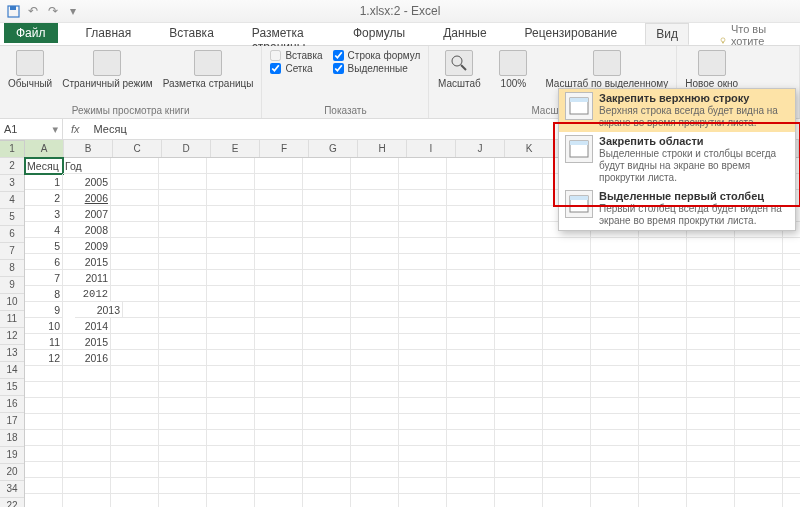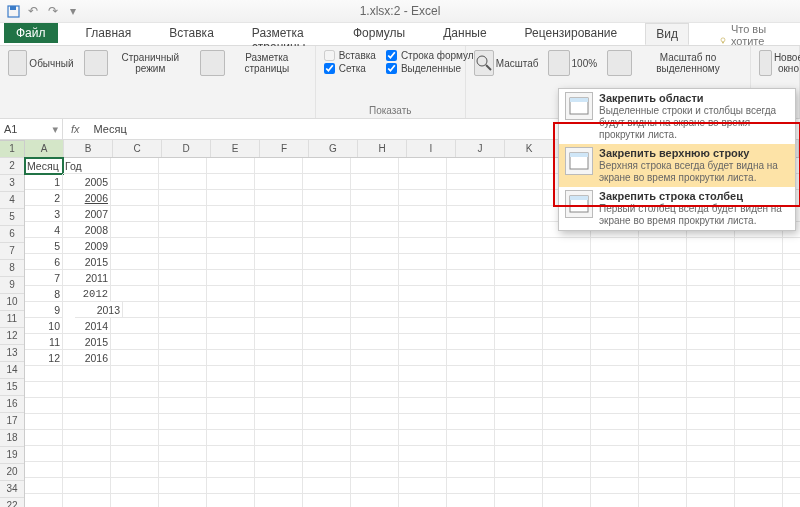--- a/index.html
+++ b/index.html
@@ -10,21 +10,21 @@
 .tabs{height:22px;background:#fff;display:flex;align-items:flex-start;padding-left:4px;gap:18px;border-bottom:1px solid #dcdcdc}
 .tabs .file{background:#217346;color:#fff;padding:3px 12px 3px;font-size:12px}
 .tabs .tab{padding:3px 10px;font-size:12px;color:#444;cursor:pointer}
 .tabs .tab.active{background:#f3f3f3;border:1px solid #dcdcdc;border-bottom:1px solid #f3f3f3;margin-bottom:-1px}
 .tabs .tell{margin-left:12px;display:flex;align-items:center;gap:4px;color:#777;font-size:11px}
 .tabs .bulb{width:14px;height:14px}
 .ribbon{height:72px;background:#f3f3f3;display:flex;border-bottom:1px solid #dcdcdc;position:relative}
 .group{border-right:1px solid #e3e3e3;display:flex;flex-direction:column;justify-content:space-between;padding:2px 4px 0;min-width:40px}
 .group .body{display:flex;align-items:flex-start;gap:2px;flex:1}
 .group .label{text-align:center;font-size:10px;color:#777;padding:1px 0 2px;white-space:nowrap}
-.bigbtn{display:flex;flex-direction:row;align-items:center;gap:2px;padding:2px 4px;cursor:pointer;min-width:44px}
+.bigbtn{display:flex;flex-direction:column;align-items:center;gap:2px;padding:2px 4px;cursor:pointer;min-width:44px}
 .bigbtn .bicon{width:26px;height:24px;background:#e8e8e8;border:1px solid #bbb;border-radius:2px;display:flex;align-items:center;justify-content:center}
 .bigbtn span{font-size:10px;text-align:center;line-height:11px;color:#444}
 .chk-col{display:flex;flex-direction:column;gap:2px;padding:2px 4px}
 .chk{display:flex;align-items:center;gap:4px;font-size:10px;color:#444;white-space:nowrap}
 .chk input{width:11px;height:11px;margin:0}
 .formula-bar{height:20px;background:#fff;display:flex;align-items:center;border-bottom:1px solid #dcdcdc;font-size:11px}
 .namebox{width:54px;border-right:1px solid #dcdcdc;padding:0 4px;height:100%;display:flex;align-items:center}
 .fx{padding:0 8px;color:#666;font-style:italic}
 .fbar-val{padding:0 6px;flex:1}
 .grid-wrap{display:flex;height:calc(507px - 22px - 22px - 72px - 20px)}
@@ -88,20 +88,21 @@
         </div>
       <div class="bigbtn">
           <div class="bicon"></div>
           <span>Страничный режим</span>
         </div>
       <div class="bigbtn">
           <div class="bicon"></div>
           <span>Разметка страницы</span>
         </div>
     </div>
+    <div class="label">Режимы просмотра книги</div>
   </div>
 
   <div class="group">
     <div class="body">
       <div class="chk-col">
         <label class="chk">
             <input type="checkbox" id="cb-ruler" disabled="" style="">
             <span>Вставка</span>
           </label>
         <label class="chk">
@@ -152,53 +153,53 @@
           <div class="bicon"></div>
           <span>Новое окно</span>
         </div>
 
     </div>
     <div class="label">Окно</div>
   </div>
 </div>
 
 <div class="dropdown" id="dropdown">
+    <div class="dd-item hover">
+      <div class="dd-ic">
+        <svg width="20" height="18" viewBox="0 0 20 18">
+          <rect x="1" y="1" width="18" height="16" fill="#fff" stroke="#888"></rect>
+          <rect x="1" y="1" width="18" height="4" fill="#cfe6f7"></rect>
+        </svg>
+      </div>
+      <div class="dd-txt">
+        <div class="dd-title">Закрепить верхнюю строку</div>
+        <div class="dd-desc">Верхняя строка всегда будет видна на экране во время прокрутки листа.</div>
+      </div>
+    </div>
     <div class="dd-item">
       <div class="dd-ic">
         <svg width="20" height="18" viewBox="0 0 20 18">
           <rect x="1" y="1" width="18" height="16" fill="#fff" stroke="#888"></rect>
           <rect x="1" y="1" width="18" height="4" fill="#cfe6f7"></rect>
         </svg>
       </div>
       <div class="dd-txt">
         <div class="dd-title">Закрепить области</div>
         <div class="dd-desc">Выделенные строки и столбцы всегда будут видны на экране во время прокрутки листа.</div>
       </div>
     </div>
-    <div class="dd-item hover">
-      <div class="dd-ic">
-        <svg width="20" height="18" viewBox="0 0 20 18">
-          <rect x="1" y="1" width="18" height="16" fill="#fff" stroke="#888"></rect>
-          <rect x="1" y="1" width="18" height="4" fill="#cfe6f7"></rect>
-        </svg>
-      </div>
-      <div class="dd-txt">
-        <div class="dd-title">Закрепить верхнюю строку</div>
-        <div class="dd-desc">Верхняя строка всегда будет видна на экране во время прокрутки листа.</div>
-      </div>
-    </div>
     <div class="dd-item">
       <div class="dd-ic">
         <svg width="20" height="18" viewBox="0 0 20 18">
           <rect x="1" y="1" width="18" height="16" fill="#fff" stroke="#888"></rect>
           <rect x="1" y="1" width="18" height="4" fill="#cfe6f7"></rect>
         </svg>
       </div>
       <div class="dd-txt">
-        <div class="dd-title">Закрепить строка столбец</div>
+        <div class="dd-title">Выделенные первый столбец</div>
         <div class="dd-desc">Первый столбец всегда будет виден на экране во время прокрутки листа.</div>
       </div>
     </div>
   </div>
 <div class="redbox"></div>
 
 <div class="formula-bar">
   <div class="namebox">
       <span>A1</span>
       <span style="margin-left:auto;color:#888">▾</span>

